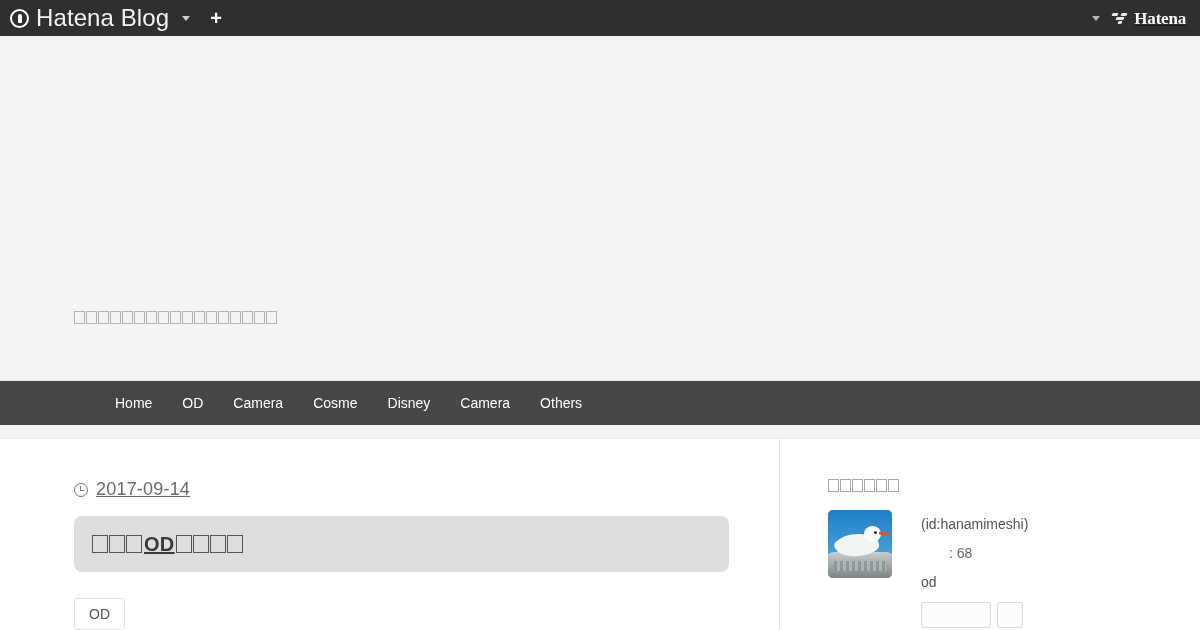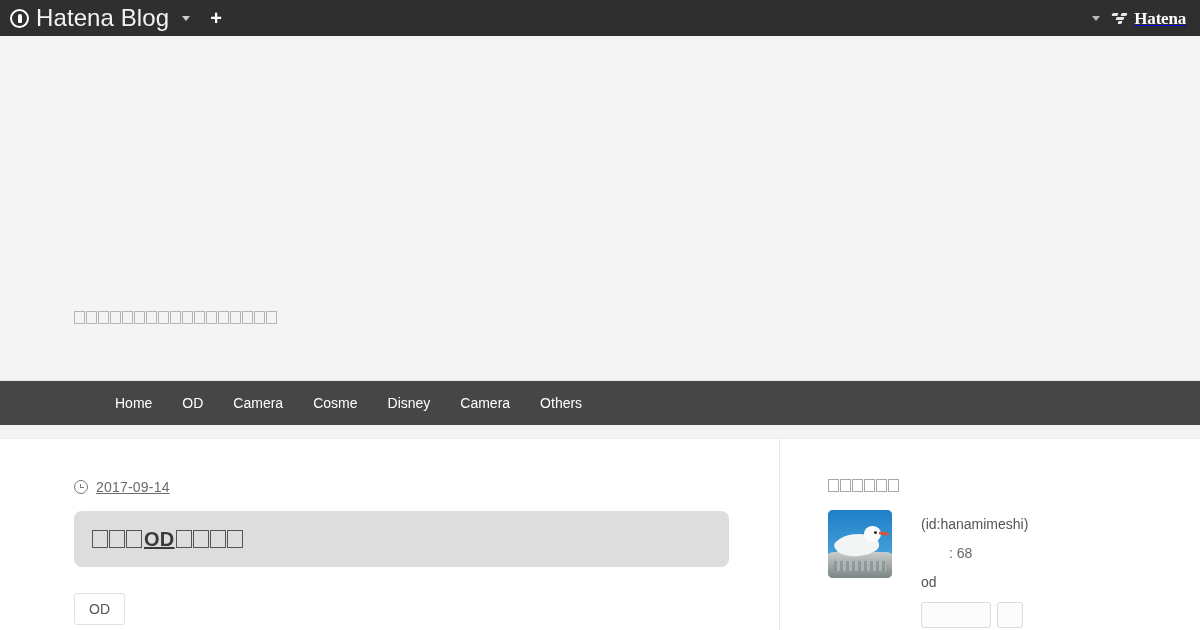--- a/index.html
+++ b/index.html
@@ -230,21 +230,21 @@
     background: #7a7a7a;
   }
   .clock-icon::after {
     content: "";
     position: absolute;
     left: 5.5px; top: 6px;
     width: 3.5px; height: 1.3px;
     background: #7a7a7a;
   }
   .entry-date-text {
-    font-size: 14px;
+    font-size: 18px;
     color: #6b6b6b;
     letter-spacing: .2px;
   }
   .entry-title-box {
     background: #dddddd;
     border-radius: 8px;
     height: 56px;
     display: flex;
     align-items: center;
     padding: 0 18px;

